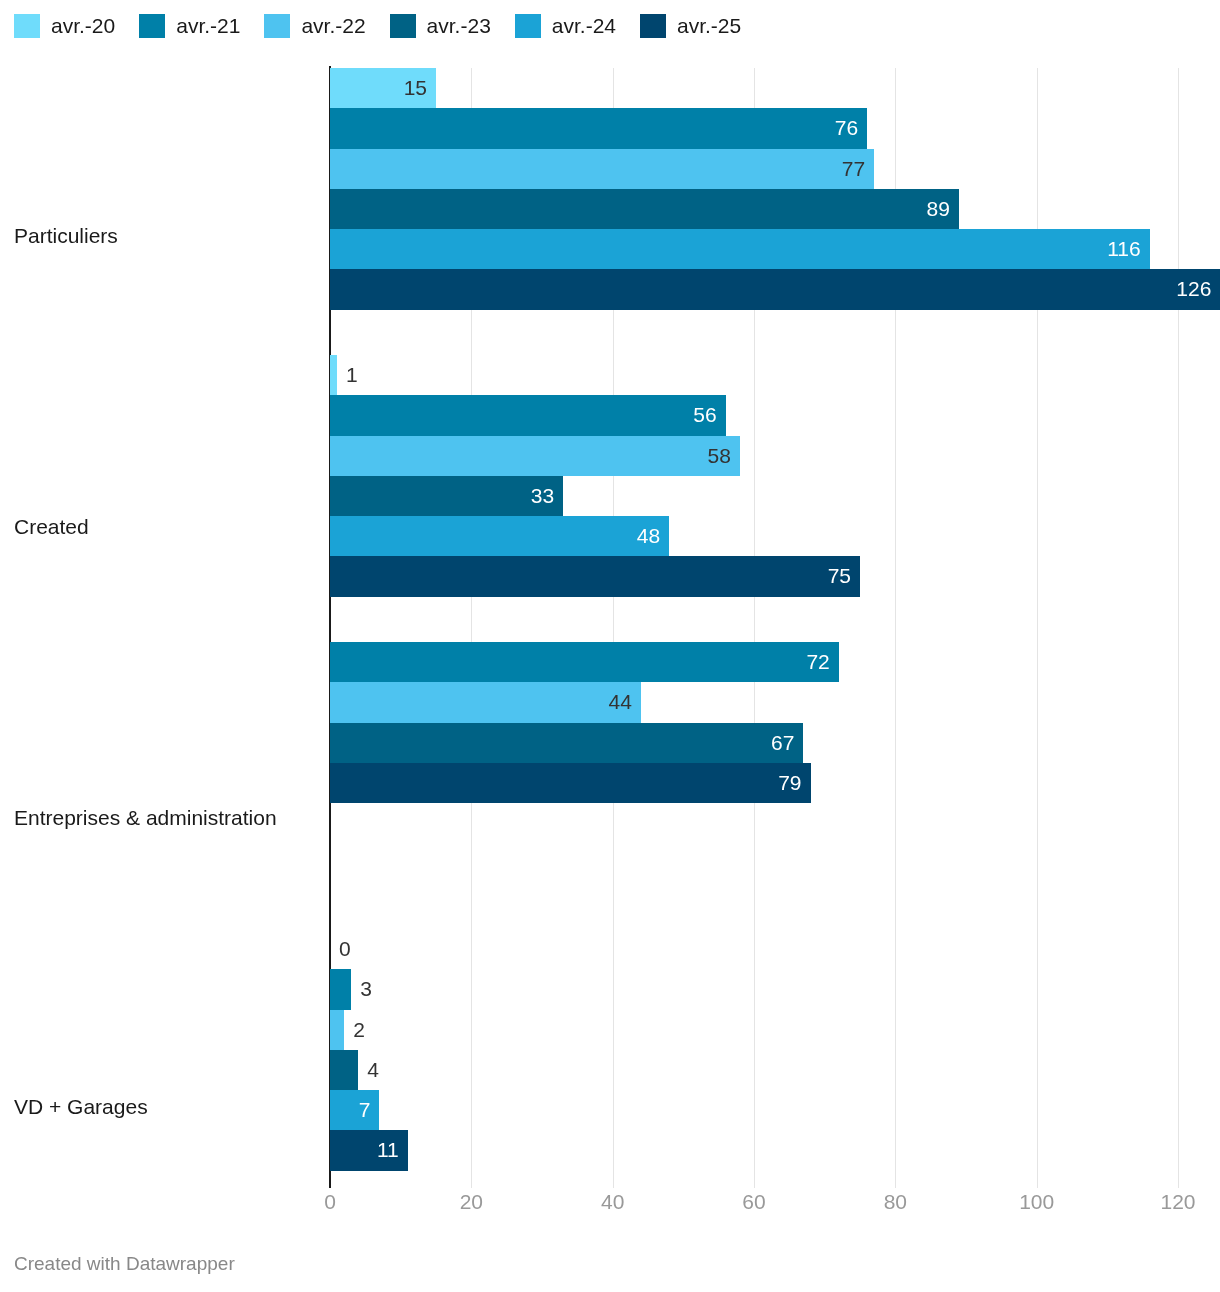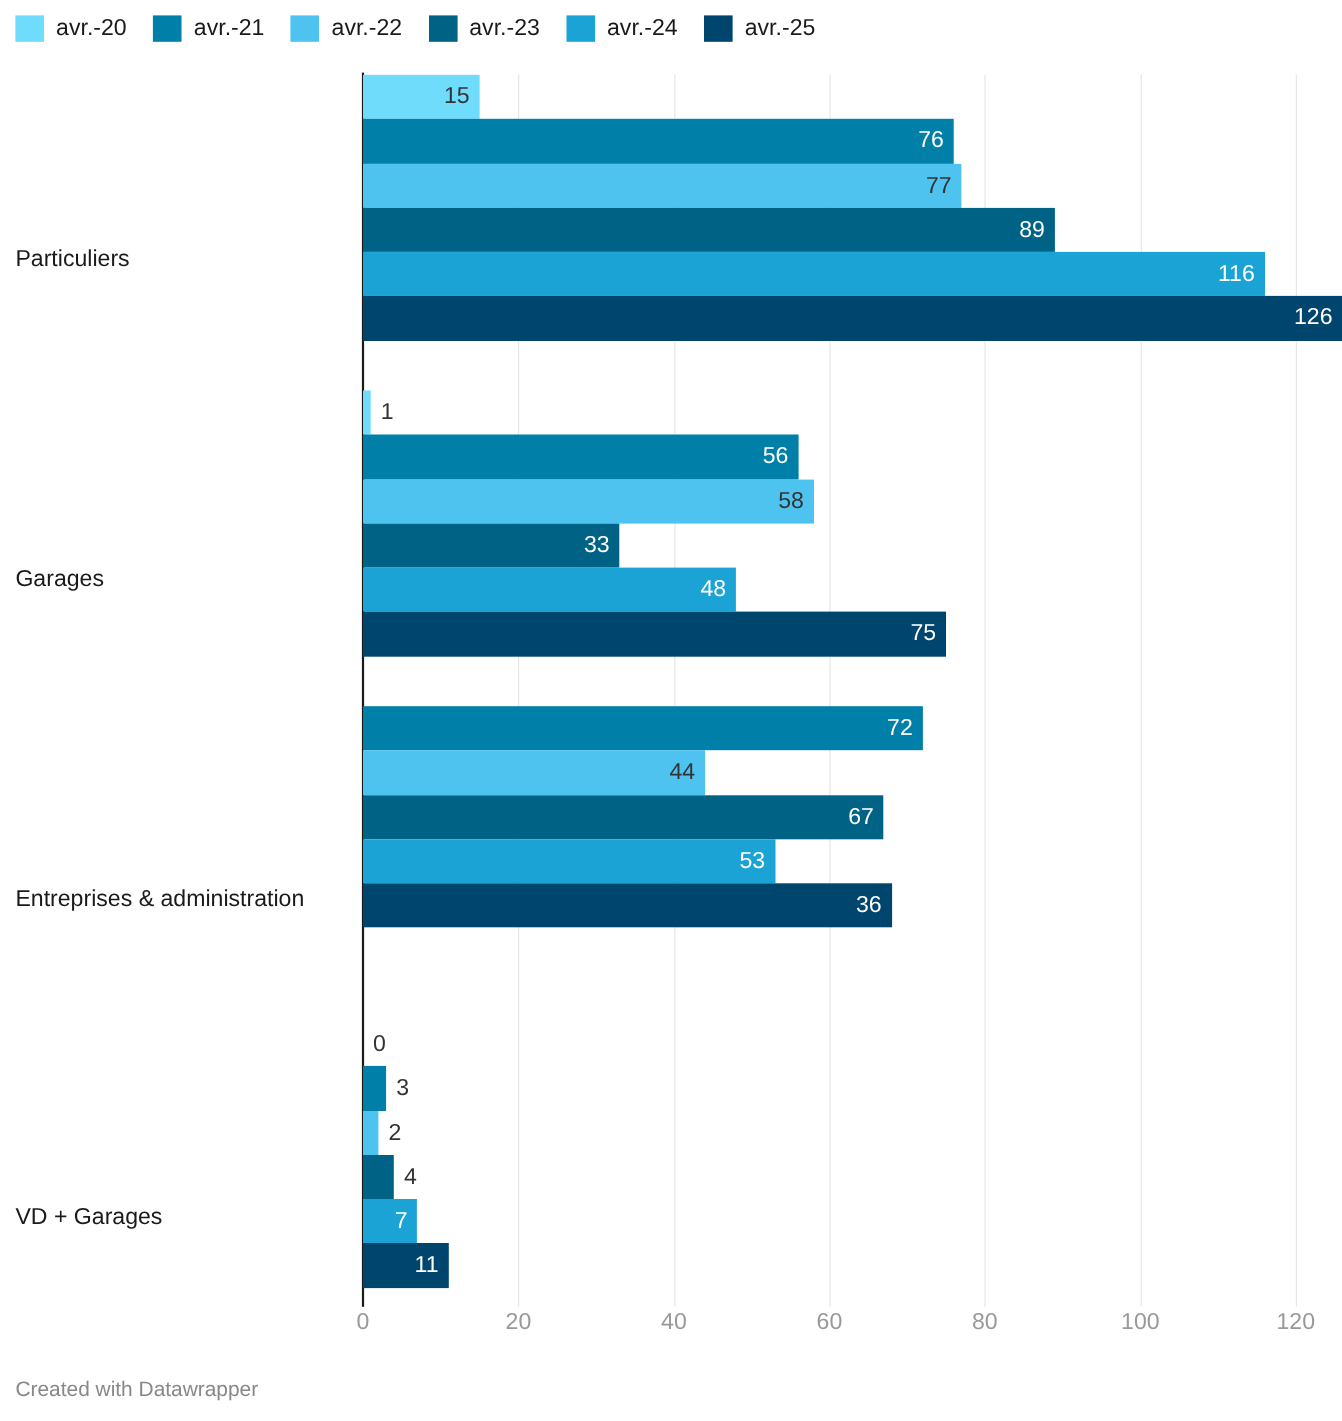--- a/index.html
+++ b/index.html
@@ -216,21 +216,21 @@
           <div class="bar" style="width: 819.733px; background: rgb(27, 163, 214);"></div>
           <div class="bar-value inside" style="left: 819.733px;">116</div>
         </div>
         <div class="bar-row">
           <div class="bar" style="width: 890.4px; background: rgb(0, 69, 110);"></div>
           <div class="bar-value inside" style="left: 890.4px;">126</div>
         </div>
       </div>
     </div>
     <div class="cat-group" style="top: 297px;">
-      <div class="cat-label" style="top: 160px;">Garages</div>
+      <div class="cat-label" style="top: 160px;">Created</div>
       <div class="bars">
         <div class="bar-row">
           <div class="bar" style="width: 7.06667px; background: rgb(111, 220, 251);"></div>
           <div class="bar-value outside" style="left: 7.06667px;">1</div>
         </div>
         <div class="bar-row">
           <div class="bar" style="width: 395.733px; background: rgb(0, 128, 168);"></div>
           <div class="bar-value inside" style="left: 395.733px;">56</div>
         </div>
         <div class="bar-row">
@@ -260,26 +260,22 @@
         </div>
         <div class="bar-row">
           <div class="bar" style="width: 310.933px; background: rgb(78, 195, 240);"></div>
           <div class="bar-value inside-dark" style="left: 310.933px;">44</div>
         </div>
         <div class="bar-row">
           <div class="bar" style="width: 473.467px; background: rgb(0, 98, 133);"></div>
           <div class="bar-value inside" style="left: 473.467px;">67</div>
         </div>
         <div class="bar-row">
-          <div class="bar" style="width: 374.533px; background: rgb(27, 163, 214);"></div>
-          <div class="bar-value inside" style="left: 374.533px;">53</div>
-        </div>
-        <div class="bar-row">
           <div class="bar" style="width: 480.533px; background: rgb(0, 69, 110);"></div>
-          <div class="bar-value inside" style="left: 480.533px;">36</div>
+          <div class="bar-value inside" style="left: 480.533px;">79</div>
         </div>
       </div>
     </div>
     <div class="cat-group" style="top: 871px;">
       <div class="cat-label" style="top: 166px;">VD + Garages</div>
       <div class="bars">
         <div class="bar-row">
           <div class="bar-value outside" style="left: 0px;">0</div>
         </div>
         <div class="bar-row">

